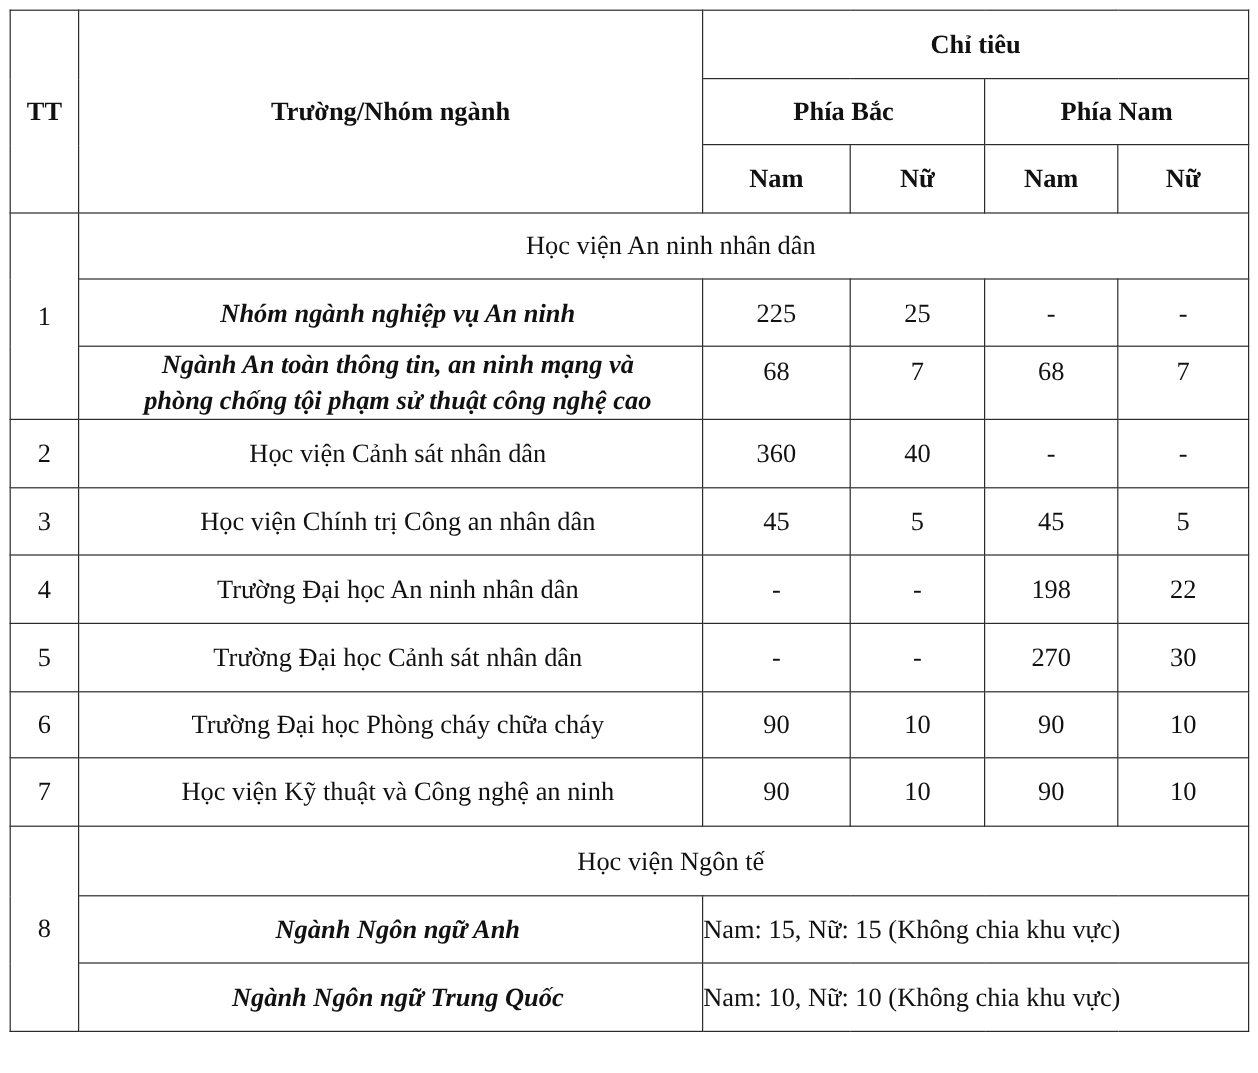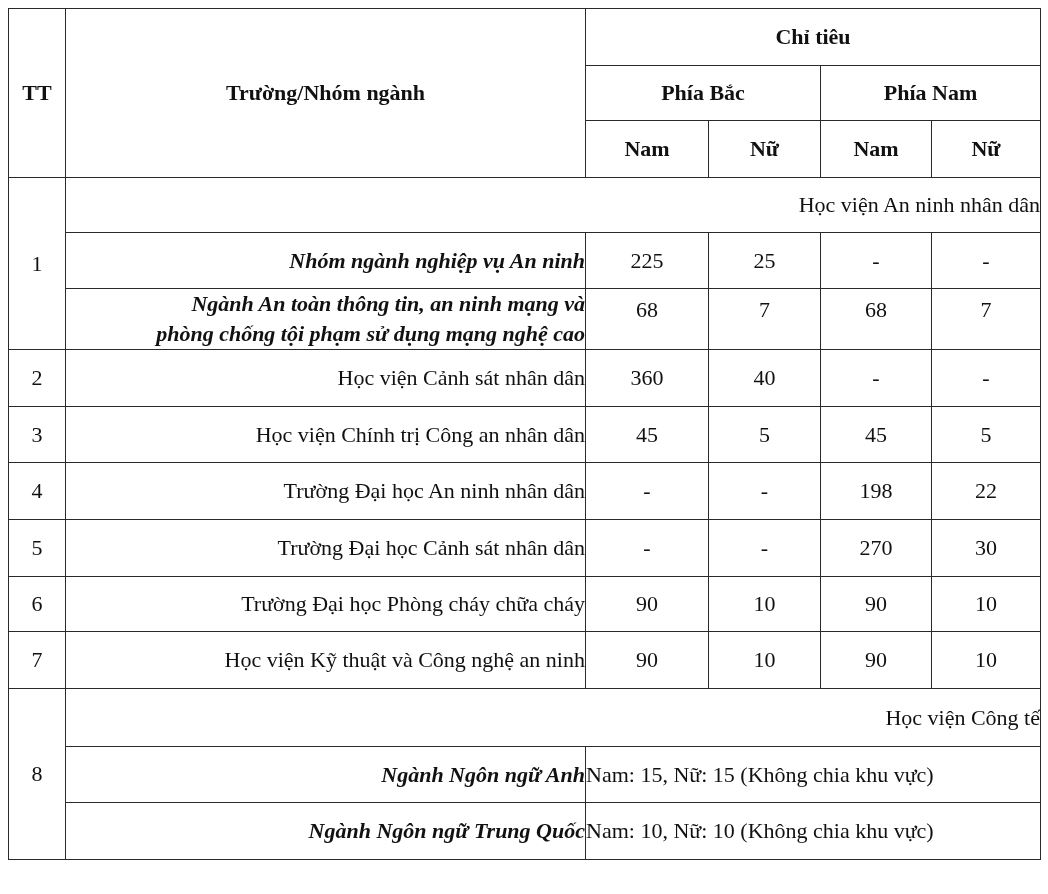--- a/index.html
+++ b/index.html
@@ -8,21 +8,21 @@
     table.quota {
       position: absolute; left: 8px; top: 8px;
       width: 1032px; border-collapse: collapse; table-layout: fixed;
       font-size: 22px;
     }
     table.quota td, table.quota th {
       border: 1.6px solid #2a2a2a; padding: 0; vertical-align: middle;
     }
     th { font-weight: bold; text-align: center; font-family: Liberation Serif, serif; }
     .h57 { height: 55px; }
-    .name { text-align: right; padding-left: 12px !important; }
+    .name { text-align: center; padding-left: 12px !important; }
     .ital { font-style: italic; font-weight: bold; }
     .num { text-align: center; }
     .tt { text-align: center; }
     .top { vertical-align: top !important; padding-top: 8px !important; }
     .twoline { line-height: 30px; }
     .merged { text-align: left; }
   </style>
 </head>
 <body>
 
@@ -61,21 +61,21 @@
     <tr style="height:56px">
       <td class="name ital">Nhóm ngành nghiệp vụ An ninh</td>
       <td class="num">225</td>
       <td class="num">25</td>
       <td class="num">-</td>
       <td class="num">-</td>
     </tr>
     <tr style="height:60px">
       <td class="name ital twoline">
         <div>Ngành An toàn thông tin, an ninh mạng và</div>
-        <div>phòng chống tội phạm sử dụng mạng nghệ cao</div>
+        <div>phòng chống tội phạm sử thuật công nghệ cao</div>
       </td>
       <td class="num top">68</td>
       <td class="num top">7</td>
       <td class="num top">68</td>
       <td class="num top">7</td>
     </tr>
 
     <tr style="height:57px">
       <td class="tt">2</td>
       <td class="name">Học viện Cảnh sát nhân dân</td>
@@ -120,21 +120,21 @@
       <td class="tt">7</td>
       <td class="name">Học viện Kỹ thuật và Công nghệ an ninh</td>
       <td class="num">90</td>
       <td class="num">10</td>
       <td class="num">90</td>
       <td class="num">10</td>
     </tr>
 
     <tr style="height:58px">
       <td rowspan="3" class="tt">8</td>
-      <td colspan="5" class="name">Học viện Công tế</td>
+      <td colspan="5" class="name">Học viện Ngôn tế</td>
     </tr>
     <tr style="height:56px">
       <td class="name ital">Ngành Ngôn ngữ Anh</td>
       <td colspan="4" class="merged">Nam: 15, Nữ: 15 (Không chia khu vực)</td>
     </tr>
     <tr style="height:57px">
       <td class="name ital">Ngành Ngôn ngữ Trung Quốc</td>
       <td colspan="4" class="merged">Nam: 10, Nữ: 10 (Không chia khu vực)</td>
     </tr>
   </tbody>

